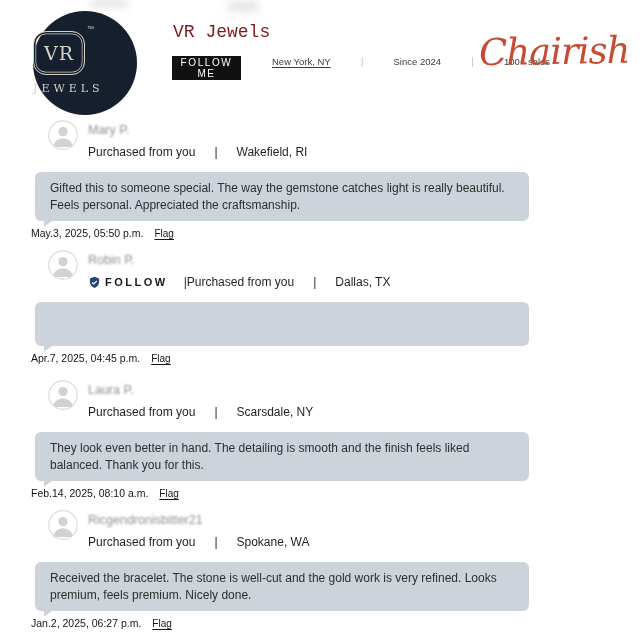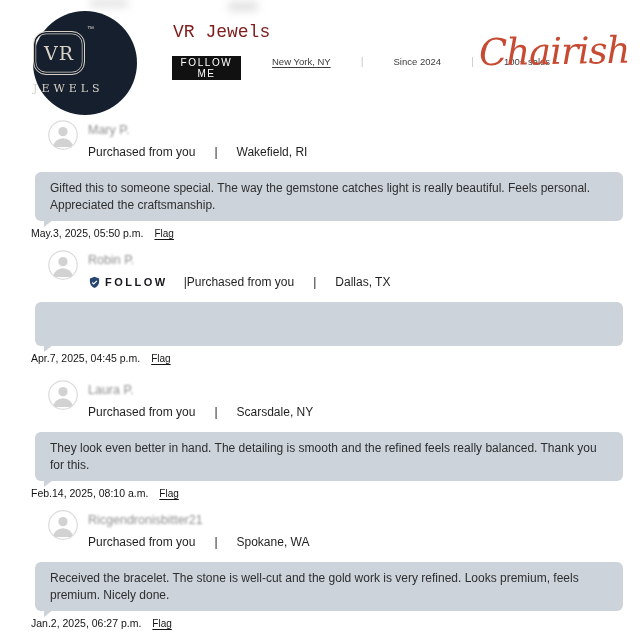--- a/index.html
+++ b/index.html
@@ -39,21 +39,21 @@
   .rev-head{display:flex;align-items:flex-start;height:52px;}
   .avatar{width:30px;height:30px;margin-left:17px;flex:0 0 auto;}
   .rev-col{margin-left:10px;}
   .rev-name{margin-top:3px;font-size:12.5px;font-weight:500;color:#8f8f8f;filter:blur(1.2px);}
   .rev-sub{margin-top:8px;font-size:12px;color:#1f1f1f;display:flex;align-items:center;gap:12px;}
   .rev-sub .sep{margin:0 7px;color:#1f1f1f;}
   .trade-badge{display:flex;align-items:center;margin-right:4px;}
   .trade-badge svg{width:13px;height:13px;margin-right:4px;}
   .trade-label{font-size:11px;font-weight:700;letter-spacing:2.5px;color:#16181d;}
 
-  .bubble{position:relative;margin-left:4px;width:588px;box-sizing:border-box;background:#cdd3db;
+  .bubble{position:relative;margin-left:4px;width:494px;box-sizing:border-box;background:#cdd3db;
     border-radius:6px;padding:8px 15px;min-height:44px;display:flex;align-items:center;}
   .bubble-text{font-size:12px;line-height:16.5px;color:#2e2e2e;}
   .bubble-tail{position:absolute;left:9px;bottom:-6px;width:0;height:0;
     border-top:7px solid #cdd3db;border-right:9px solid transparent;}
 
   .rev-foot{margin-top:6px;display:flex;align-items:baseline;font-size:10.5px;color:#141414;}
   .flag-link{margin-left:11px;font-size:10px;color:#141414;text-decoration:underline;text-underline-offset:2px;cursor:pointer;}
 </style>
 </head>
 <body>
@@ -177,21 +177,21 @@
         <div class="rev-name">Laura P.</div>
         <div class="rev-sub">
 
           <span>Purchased from you</span>
           <span class="sep">|</span>
           <span>Scarsdale, NY</span>
         </div>
       </div>
     </div>
     <div class="bubble">
-      <div class="bubble-text">They look even better in hand. The detailing is smooth and the refined feels really balanced. Thank you for this.</div>
+      <div class="bubble-text">They look even better in hand. The detailing is smooth and the finish feels liked balanced. Thank you for this.</div>
       <div class="bubble-tail"></div>
     </div>
     <div class="rev-foot">
       <span>Feb.14, 2025, 08:10 a.m.</span>
       <a class="flag-link">Flag</a>
     </div>
   </article>
 
   <article class="review">
     <div class="rev-head">

